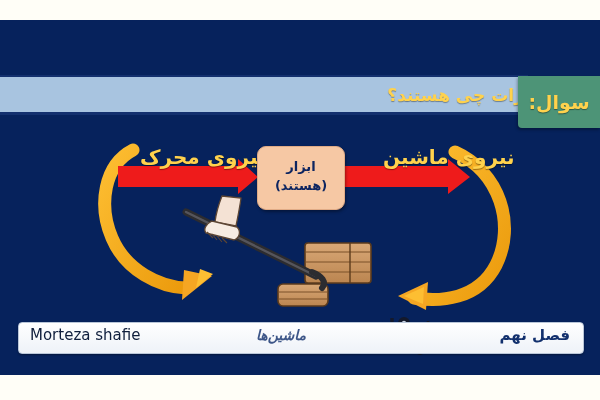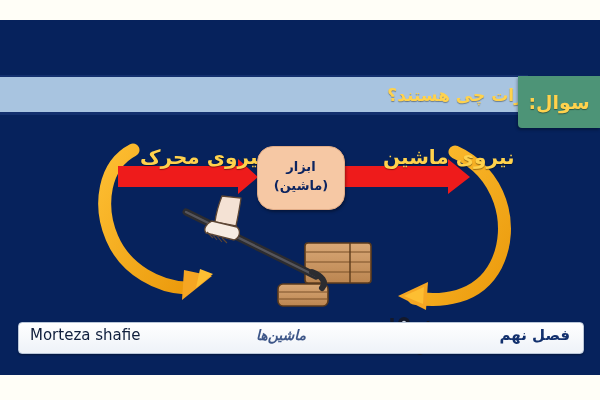--- a/index.html
+++ b/index.html
@@ -88,21 +88,21 @@
 
   
   .tool-box {
     position: absolute;
     left: 257px;
     top: 146px;
     width: 86px;
     height: 62px;
     background: #f6c8a4;
     border: 1px solid #e0ab86;
-    border-radius: 16px;
+    border-radius: 9px;
     box-shadow: 1px 2px 3px rgba(0,0,0,0.35);
   }
   .tool-box-line {
     text-align: center;
     color: #0d2560;
     font-size: 13px;
     font-weight: bold;
     direction: rtl;
   }
   .tool-box-line.l1 { margin-top: 12px; }
@@ -313,21 +313,21 @@
         <line x1="432" y1="330" x2="437" y2="330"></line>
       </g>
     </g>
   </svg>
 
   <div class="force-label left">نیروی محرک</div>
   <div class="force-label right">نیروی ماشین</div>
 
   <div class="tool-box">
     <div class="tool-box-line l1">ابزار</div>
-    <div class="tool-box-line l2">(ماشین)</div>
+    <div class="tool-box-line l2">(هستند)</div>
   </div>
 
 
   <div class="footer-bar"></div>
   <div class="footer-author">Morteza shafie</div>
   <div class="footer-brand">ماشین‌ها</div>
   <div class="footer-chapter">فصل نهم</div>
 
 </div>
 

